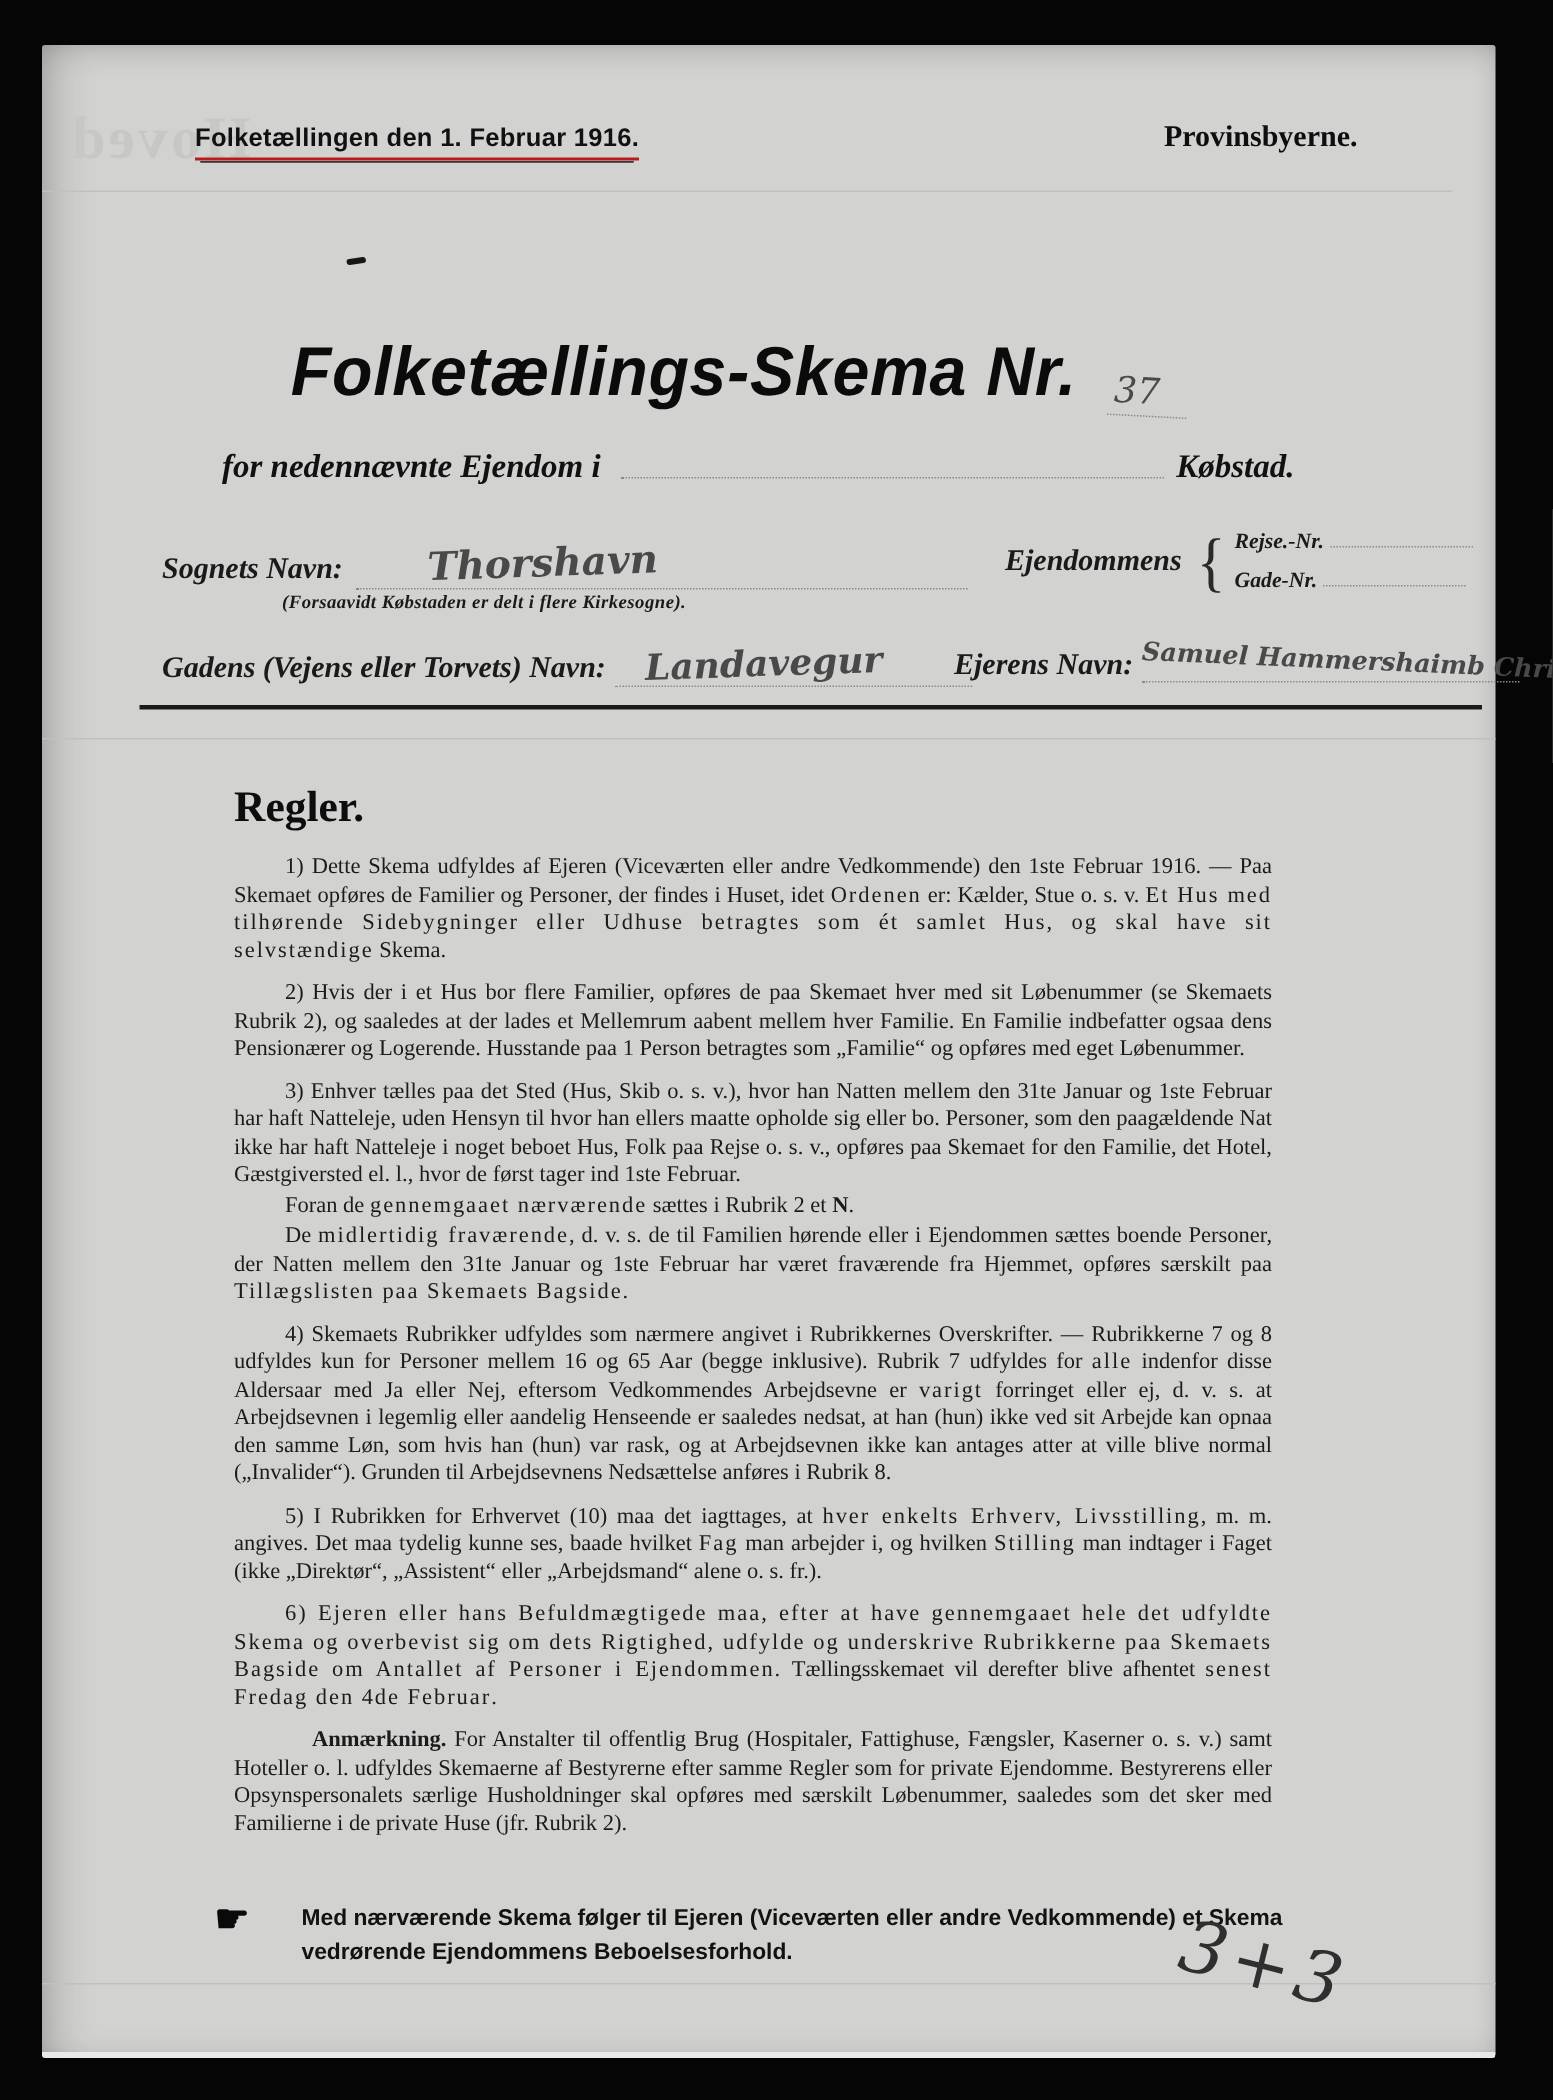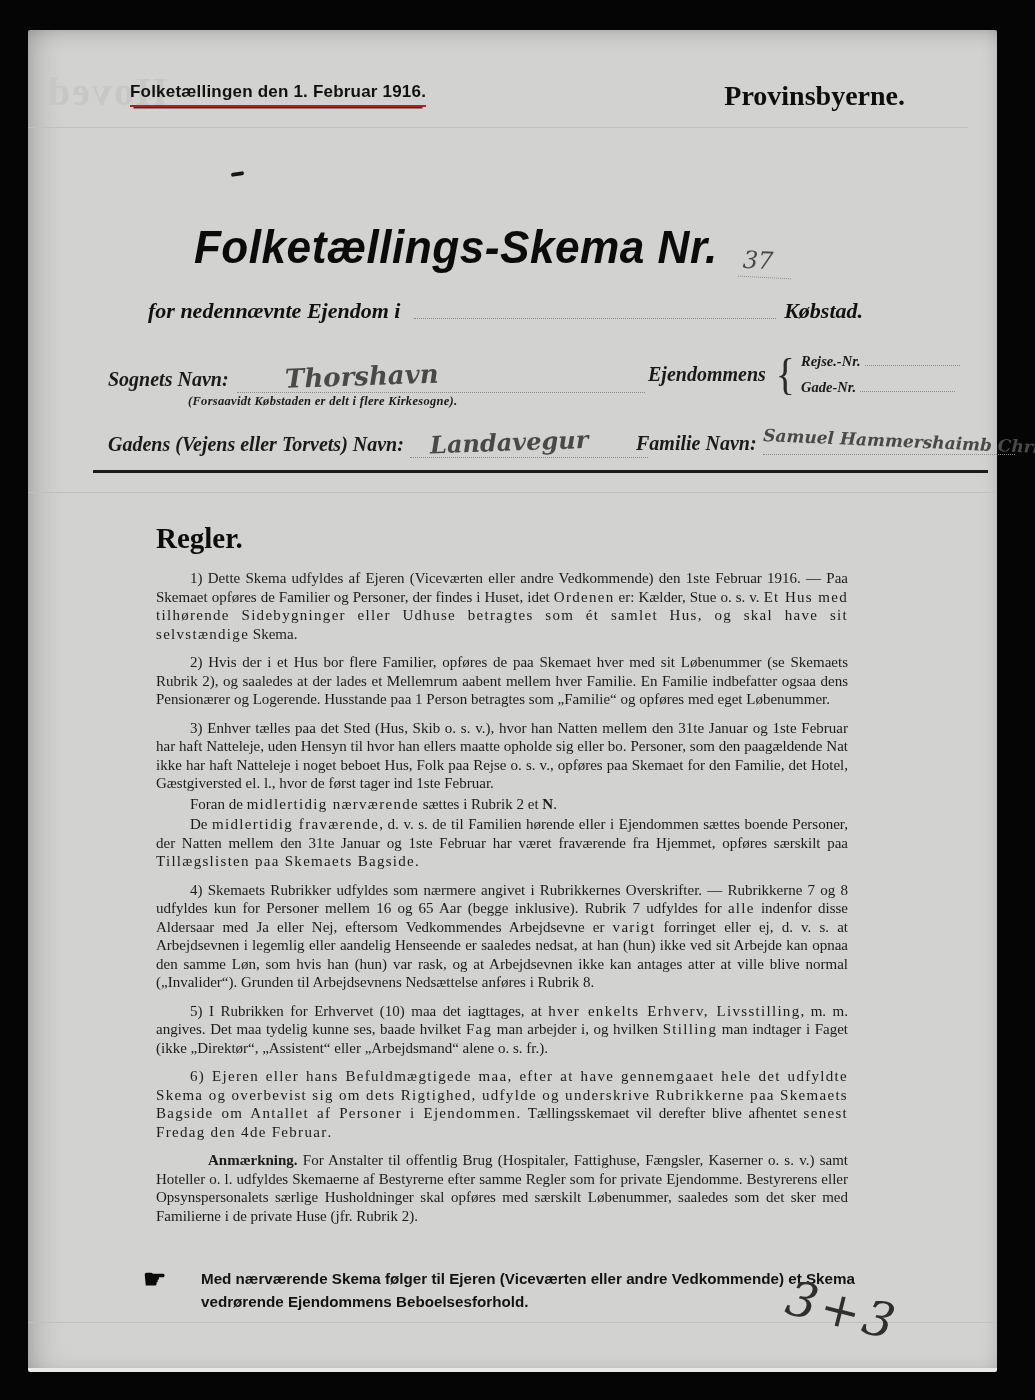--- a/index.html
+++ b/index.html
@@ -8,21 +8,21 @@
   .paper{position:absolute;left:28px;top:30px;width:969px;height:1338px;background:#d2d2d0;
          box-shadow:inset 20px 0 35px -20px rgba(0,0,0,.3), inset 0 12px 28px -18px rgba(0,0,0,.25),
                     inset -8px 0 18px -10px rgba(0,0,0,.15);
          border-bottom:4px solid #e9e9e7;border-radius:2px;}
   .ghost{position:absolute;left:18px;top:38px;font-family:"Liberation Serif",serif;font-weight:bold;
          font-size:40px;color:#c6c6c4;transform:scaleX(-1);letter-spacing:2px;opacity:.85;}
   .hdr-left{position:absolute;left:82px;top:52px;font-family:"Liberation Sans",sans-serif;
             font-weight:bold;font-size:17px;color:#111;letter-spacing:.2px;
             border-bottom:2px solid #b91c1c;padding-bottom:3px;box-shadow:0 5px 0 -3.5px #333;margin-left:20px;}
   .hdr-right{position:absolute;right:92px;top:50px;font-family:"Liberation Serif",serif;
-             font-weight:bold;font-size:28px;color:#0e0e0e;}
+             font-weight:bold;font-size:20px;color:#0e0e0e;}
   .faint{position:absolute;background:#c0c0be;height:1px;}
   .hl1{left:0;top:97px;width:940px;}
   .hl2{left:0;top:462px;width:969px;}
   .hl3{left:0;top:1292px;width:969px;z-index:0;}
   .stray-dash{position:absolute;left:203px;top:142px;width:13px;height:4px;background:#161616;
               border-radius:2px;transform:rotate(-8deg);}
   .title-row{position:absolute;left:0;top:190px;width:969px;text-align:center;padding-right:50px;
              box-sizing:border-box;white-space:nowrap;}
   .title-text{display:inline-block;font-family:"Liberation Sans",sans-serif;font-weight:bold;
               font-style:italic;font-size:46px;color:#0b0b0b;letter-spacing:.5px;transform:scaleX(.96);}
@@ -33,21 +33,21 @@
                 font-weight:bold;font-style:italic;font-size:22px;color:#111;}
   .dotline{flex:1;border-bottom:1px dotted #8a8a88;margin:0 8px 5px 14px;height:20px;}
   .form-area{position:absolute;left:0;top:318px;width:969px;font-weight:bold;font-style:italic;
              color:#1a1a1a;}
   .f-label{font-size:20px;}
   .row1-left{position:absolute;left:80px;top:14px;white-space:nowrap;}
   .val-line{display:inline-block;border-bottom:1px dotted #8a8a88;vertical-align:baseline;}
   .sognets-line{width:408px;margin-left:8px;}
   .sognets-hw{font-size:26px;padding-left:48px;transform:rotate(-2deg);display:inline-block;}
   .kirkesogne-note{position:absolute;left:160px;top:46px;font-size:12.5px;letter-spacing:.3px;text-align:center;}
-  .row1-right{position:absolute;left:620px;top:0;display:flex;align-items:center;justify-content:space-between;}
+  .row1-right{position:absolute;left:642px;top:0;display:flex;align-items:center;justify-content:space-between;}
   .brace{font-size:40px;font-weight:normal;font-style:normal;color:#2a2a2a;margin:0 6px 0 10px;
          transform:scaleY(1.1);}
   .nr-col{font-size:14.5px;line-height:26px;white-space:nowrap;}
   .nr-line{width:95px;margin-left:4px;}
   .row2-left{position:absolute;left:80px;top:80px;white-space:nowrap;}
   .gadens-line{width:238px;margin-left:6px;}
   .gadens-hw{font-size:24px;padding-left:20px;display:inline-block;transform:rotate(-2deg);}
   .row2-right{position:absolute;left:608px;top:84px;white-space:nowrap;}
   .ejerens-line{width:252px;margin-left:6px;overflow:visible;}
   .ejerens-hw{font-size:17px;display:inline-block;transform:rotate(2.5deg) translateY(-2px);
@@ -105,33 +105,33 @@
           <span>Rejse.-Nr.</span><span class="val-line nr-line"></span><br>
           <span>Gade-Nr.</span><span class="val-line nr-line"></span>
         </span>
       </div>
 
       <div class="row2-left">
         <span class="f-label">Gadens (Vejens eller Torvets) Navn:</span><span class="val-line gadens-line"><span class="hw gadens-hw">Landavegur</span></span>
       </div>
 
       <div class="row2-right">
-        <span class="f-label">Familie Navn:</span><span class="val-line ejerens-line"><span class="hw ejerens-hw">Samuel Hammershaimb Christian</span></span>
+        <span class="f-label">Ejerens Navn:</span><span class="val-line ejerens-line"><span class="hw ejerens-hw">Samuel Hammershaimb Christian</span></span>
       </div>
     </div>
 
     <div class="divider"></div>
     <div class="faint hl2"></div>
 
     <div class="rules">
       <h2>Regler.</h2>
       <p><span>1) Dette Skema udfyldes af Ejeren (Viceværten eller andre Vedkommende) den 1ste Februar 1916. — Paa Skemaet opføres de Familier og Personer, der findes i Huset, idet </span><span class="seg-sp">Ordenen</span><span> er: Kælder, Stue o. s. v. </span><span class="seg-sp">Et Hus med tilhørende Sidebygninger eller Udhuse betragtes som ét samlet Hus, og skal have sit selvstændige</span><span> Skema.</span></p>
       <p><span>2) Hvis der i et Hus bor flere Familier, opføres de paa Skemaet hver med sit Løbenummer (se Skemaets Rubrik 2), og saaledes at der lades et Mellemrum aabent mellem hver Familie. En Familie indbefatter ogsaa dens Pensionærer og Logerende. Husstande paa 1 Person betragtes som „Familie“ og opføres med eget Løbenummer.</span></p>
       <p class="p-tight"><span>3) Enhver tælles paa det Sted (Hus, Skib o. s. v.), hvor han Natten mellem den 31te Januar og 1ste Februar har haft Natteleje, uden Hensyn til hvor han ellers maatte opholde sig eller bo. Personer, som den paagældende Nat ikke har haft Natteleje i noget beboet Hus, Folk paa Rejse o. s. v., opføres paa Skemaet for den Familie, det Hotel, Gæstgiversted el. l., hvor de først tager ind 1ste Februar.</span></p>
-      <p class="p-tight"><span>Foran de </span><span class="seg-sp">midlertidig nærværende</span><span> sættes i Rubrik 2 et </span><span class="seg-b">N</span><span>.</span></p>
+      <p class="p-tight"><span>Foran de </span><span class="seg-sp">gennemgaaet nærværende</span><span> sættes i Rubrik 2 et </span><span class="seg-b">N</span><span>.</span></p>
       <p><span>De </span><span class="seg-sp">midlertidig fraværende</span><span>, d. v. s. de til Familien hørende eller i Ejendommen sættes boende Personer, der Natten mellem den 31te Januar og 1ste Februar har været fraværende fra Hjemmet, opføres særskilt paa </span><span class="seg-sp">Tillægslisten paa Skemaets Bagside</span><span>.</span></p>
       <p><span>4) Skemaets Rubrikker udfyldes som nærmere angivet i Rubrikkernes Overskrifter. — Rubrikkerne 7 og 8 udfyldes kun for Personer mellem 16 og 65 Aar (begge inklusive). Rubrik 7 udfyldes for </span><span class="seg-sp">alle</span><span> indenfor disse Aldersaar med Ja eller Nej, eftersom Vedkommendes Arbejdsevne er </span><span class="seg-sp">varigt</span><span> forringet eller ej, d. v. s. at Arbejdsevnen i legemlig eller aandelig Henseende er saaledes nedsat, at han (hun) ikke ved sit Arbejde kan opnaa den samme Løn, som hvis han (hun) var rask, og at Arbejdsevnen ikke kan antages atter at ville blive normal („Invalider“). Grunden til Arbejdsevnens Nedsættelse anføres i Rubrik 8.</span></p>
       <p><span>5) I Rubrikken for Erhvervet (10) maa det iagttages, at </span><span class="seg-sp">hver enkelts Erhverv, Livsstilling</span><span>, m. m. angives. Det maa tydelig kunne ses, baade hvilket </span><span class="seg-sp">Fag</span><span> man arbejder i, og hvilken </span><span class="seg-sp">Stilling</span><span> man indtager i Faget (ikke „Direktør“, „Assistent“ eller „Arbejdsmand“ alene o. s. fr.).</span></p>
       <p><span class="seg-sp">6) Ejeren eller hans Befuldmægtigede maa, efter at have gennemgaaet hele det udfyldte Skema og overbevist sig om dets Rigtighed, udfylde og underskrive Rubrikkerne paa Skemaets Bagside om Antallet af Personer i Ejendommen.</span><span> Tællingsskemaet vil derefter blive afhentet </span><span class="seg-sp">senest Fredag den 4de Februar</span><span>.</span></p>
       <p class="p-ann"><span class="seg-b">Anmærkning.</span><span> For Anstalter til offentlig Brug (Hospitaler, Fattighuse, Fængsler, Kaserner o. s. v.) samt Hoteller o. l. udfyldes Skemaerne af Bestyrerne efter samme Regler som for private Ejendomme. Bestyrerens eller Opsynspersonalets særlige Husholdninger skal opføres med særskilt Løbenummer, saaledes som det sker med Familierne i de private Huse (jfr. Rubrik 2).</span></p>
     </div>
 
     <div class="footer">
       <span class="hand">☛</span>
       <span class="footer-text">Med nærværende Skema følger til Ejeren (Viceværten eller andre Vedkommende) et Skema vedrørende Ejendommens Beboelsesforhold.</span>

